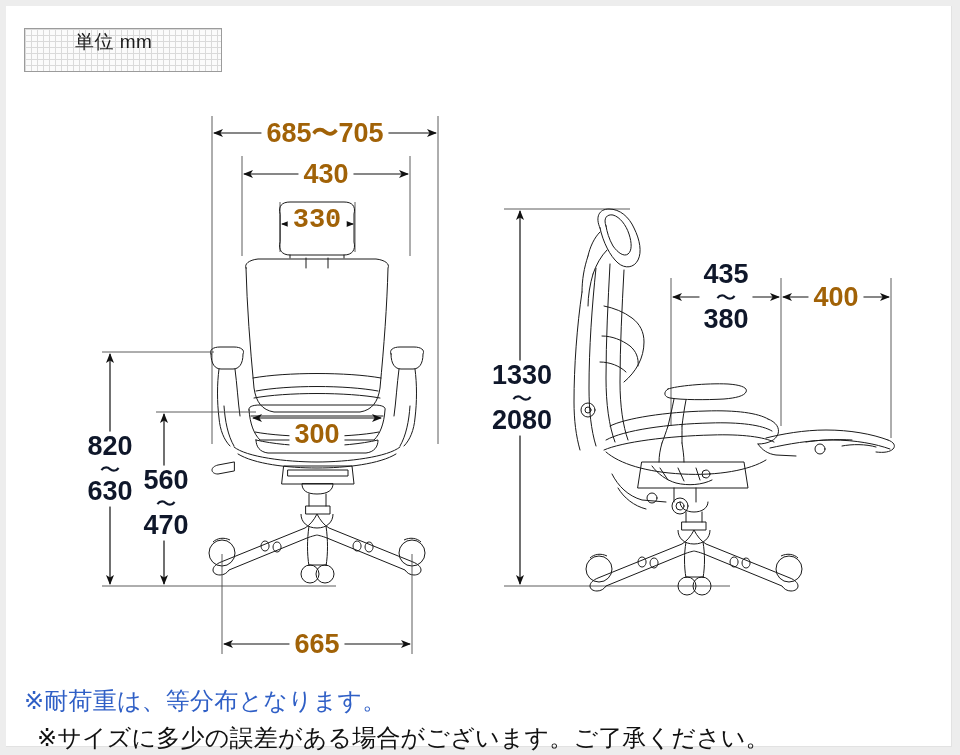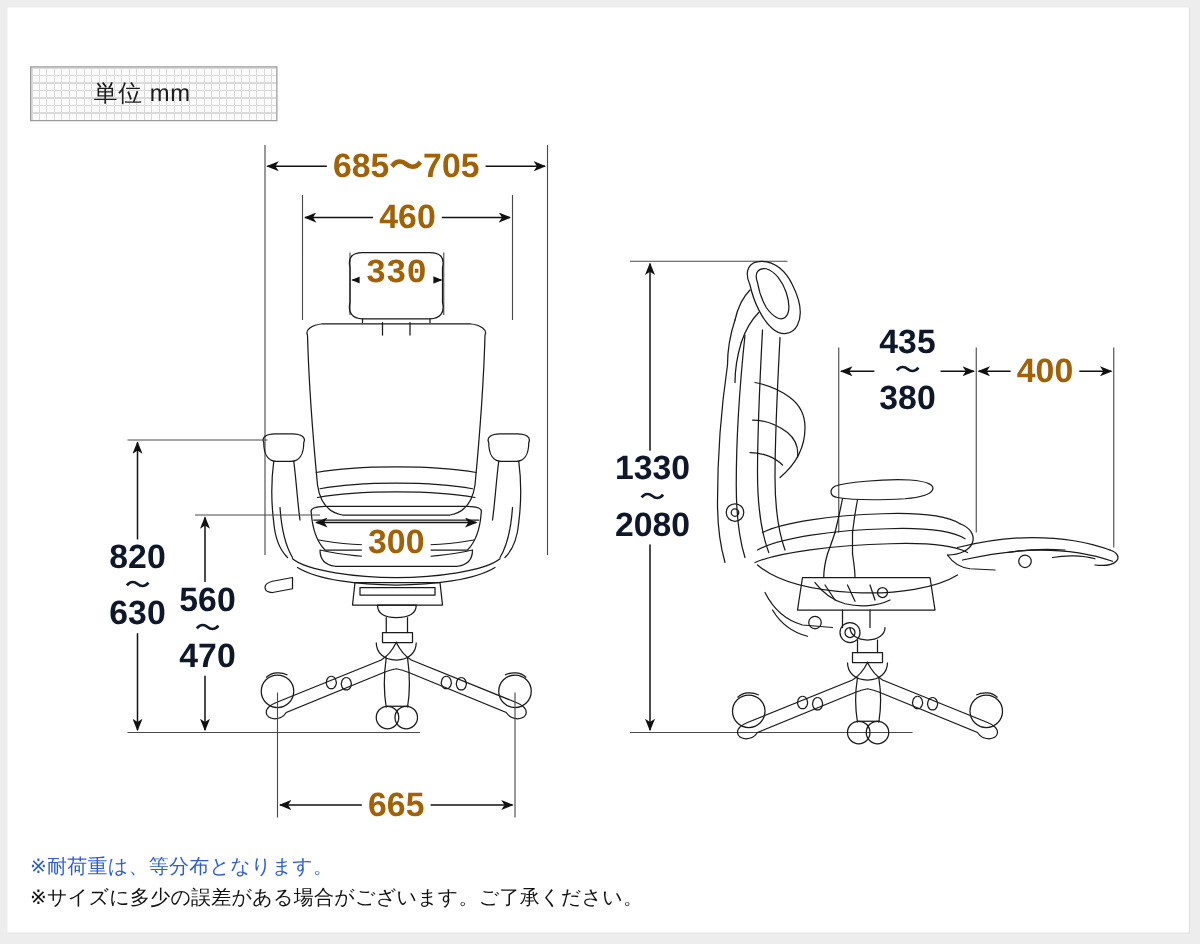--- a/index.html
+++ b/index.html
@@ -42,22 +42,20 @@
     top: 22px;
     width: 198px;
     height: 44px;
     border: 1px solid #9b9b9b;
     box-sizing: border-box;
     background-color: #fbfbfb;
     background-image:
       repeating-linear-gradient(to right, #dadada 0px, #dadada 1px, transparent 1px, transparent 6px),
       repeating-linear-gradient(to bottom, #dadada 0px, #dadada 1px, transparent 1px, transparent 6px);
     display: flex;
-    align-items: center;
-    margin-top: 25px;
   }
   #unit-label {
     padding-left: 50px;
     font-size: 19px;
     color: #1a1a1a;
     letter-spacing: 0.5px;
     white-space: nowrap;
   }
 
   
@@ -103,27 +101,27 @@
   }
 
   
   #notes {
     position: absolute;
     left: 18px;
     top: 676px;
     width: 900px;
   }
   .note {
-    font-size: 16px;
+    font-size: 24px;
     line-height: 1.55;
     white-space: nowrap;
     letter-spacing: 0.2px;
   }
   .note-blue { color: #2f5fc6; }
-  .note-black { color: #111111; }
+  .note-black { color: #111111; margin-left: 13px; }
 </style>
 </head>
 <body>
 
 <div id="page">
   <div id="panel">
 
     <div id="unit-box">
       <span id="unit-label">単位 mm</span>
     </div>
@@ -363,21 +361,21 @@
         <path d="M792,552 C788,548 781,547 775,550"></path>
         <path d="M636,551 a4,5 0 1,0 0.1,0 M648,552 a4,5 0 1,0 0.1,0"></path>
         <path d="M728,551 a4,5 0 1,0 0.1,0 M740,552 a4,5 0 1,0 0.1,0"></path>
       </g>
     </svg>
 
     <div>
 
       <span class="dim dim-h" style="left:319px; top:127px;">685〜705</span>
 
-      <span class="dim dim-h" style="left:320px; top:168px;">460</span>
+      <span class="dim dim-h" style="left:320px; top:168px;">430</span>
 
       <span class="dim dim-h" style="left:311px; top:214px;font-family:Liberation Mono, monospace;">330</span>
 
       <span class="dim dim-h" style="left:311px; top:428px;">300</span>
 
       <span class="dim dim-h" style="left:311px; top:638px;">665</span>
 
       <div class="dim-stack" style="left:104px; top:463px;">
         <span>820</span>
         <span class="tilde">〜</span>

